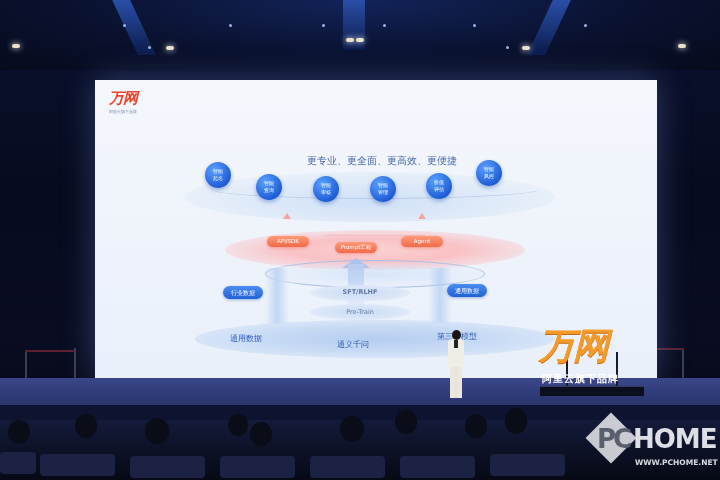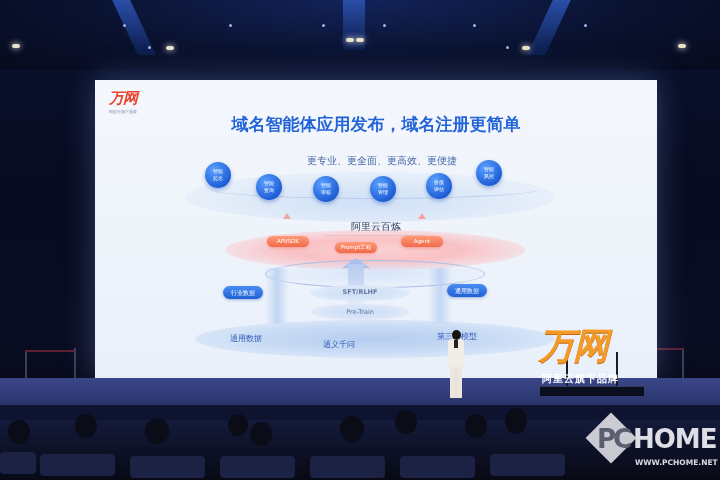--- a/index.html
+++ b/index.html
@@ -82,21 +82,20 @@
   <div class="rope-post" style="left:25px;top:350px;"></div>
   <div class="rope-post" style="left:74px;top:348px;"></div>
   <div class="rope" style="left:25px;top:350px;width:50px;"></div>
   <div class="rope-post" style="left:682px;top:348px;"></div>
   <div class="rope" style="left:650px;top:348px;width:34px;"></div>
 
   <div class="screen">
     <div class="logo-top">万网</div>
     <div class="logo-sub">阿里云旗下品牌</div>
 
-    <div class="title">域名智能体应用发布，域名注册更简单</div>
     <div class="subtitle">更专业、更全面、更高效、更便捷</div>
 
     <div class="ring-top"></div>
     <div class="ring-line"></div>
 
     <div class="node" style="left:110px;top:82px;">
         <span style="white-space:pre;">智能
 起名</span>
       </div>
     <div class="node" style="left:161px;top:94px;">
@@ -116,21 +115,20 @@
 评估</span>
       </div>
     <div class="node" style="left:381px;top:80px;">
         <span style="white-space:pre;">智能
 风控</span>
       </div>
 
     <div class="arrow-up" style="left:188px;top:133px;"></div>
     <div class="arrow-up" style="left:323px;top:133px;"></div>
 
-    <div class="bailian">阿里云百炼</div>
     <div class="bailian-line"></div>
 
     <div class="red-ring"></div>
     <div class="pill-red" style="left:172px;top:156px;width:42px;">API/SDK</div>
     <div class="pill-red" style="left:240px;top:162px;width:42px;">Prompt工程</div>
     <div class="pill-red" style="left:306px;top:156px;width:42px;">Agent</div>
 
     <div class="blue-ring"></div>
     <div class="pillar" style="left:170px;top:188px;height:56px;"></div>
     <div class="pillar" style="left:333px;top:188px;height:56px;"></div>
@@ -141,21 +139,21 @@
     <div class="disk" style="left:215px;top:205px;width:100px;height:16px;"></div>
     <div class="lbl" style="left:215px;top:208px;width:100px;font-weight:bold;">SFT/RLHF</div>
     <div class="disk" style="left:215px;top:224px;width:100px;height:16px;"></div>
     <div class="lbl" style="left:215px;top:228px;width:100px;">Pre-Train</div>
 
     <div class="pill-blue" style="left:128px;top:206px;width:40px;">行业数据</div>
     <div class="pill-blue" style="left:352px;top:204px;width:40px;">通用数据</div>
 
     <div class="base"></div>
     <div class="base-lbl" style="left:135px;top:253px;">通用数据</div>
-    <div class="base-lbl" style="left:228px;top:259px;">通义千问</div>
+    <div class="base-lbl" style="left:242px;top:259px;">通义千问</div>
     <div class="base-lbl" style="left:342px;top:251px;">第三方模型</div>
   </div>
 
   <div class="stage"></div>
   <div class="stage-front"></div>
 
   <div class="speaker">
     <div class="spk-legs"></div>
     <div class="spk-body"></div>
     <div class="spk-mic"></div>

